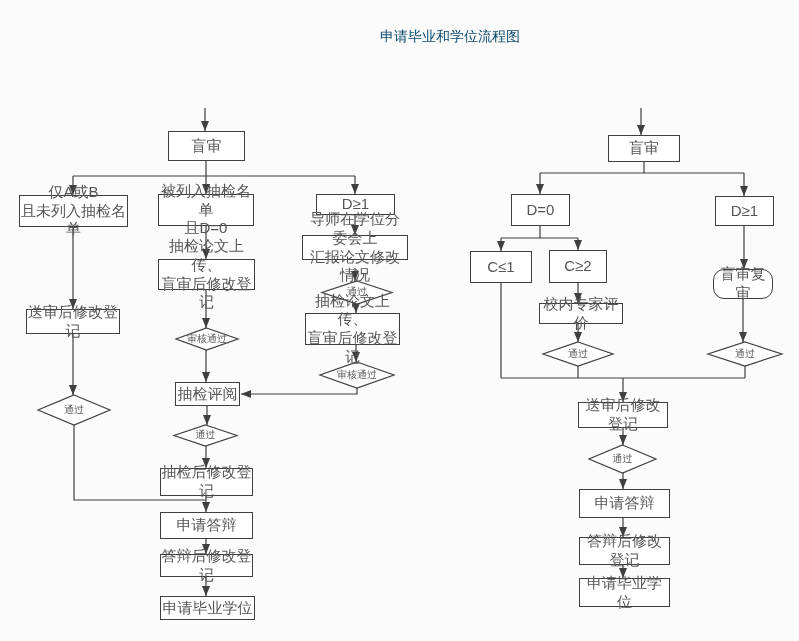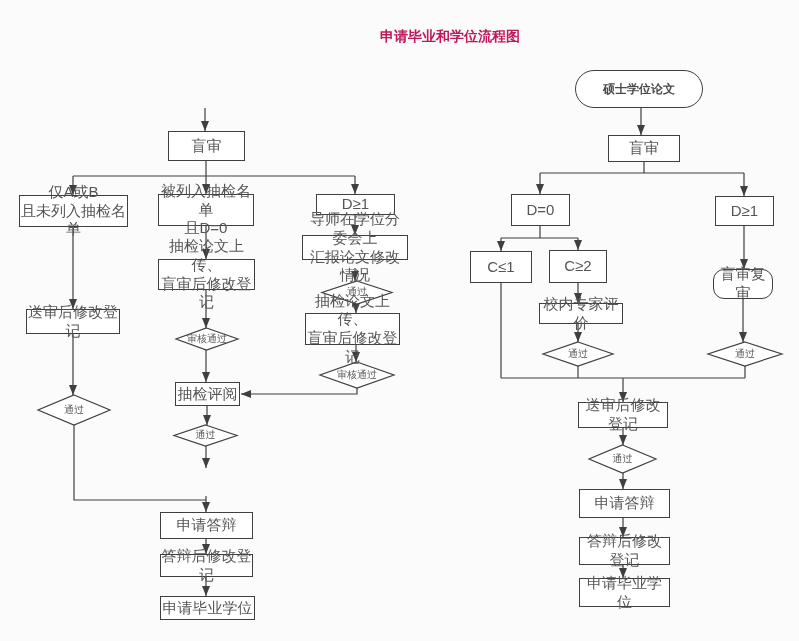--- a/index.html
+++ b/index.html
@@ -1,19 +1,19 @@
 <!DOCTYPE html>
 <html><head>
 <meta charset="utf-8">
 <style>
   html,body{margin:0;padding:0;}
   body{background:#fbfbfb;font-family:"Liberation Sans",sans-serif;}
   .canvas{position:relative;width:799px;height:641px;background:#fbfbfb;overflow:hidden;}
   .title{position:absolute;left:450px;top:28px;transform:translateX(-50%);
-         font-size:14px;font-weight:bold;color:#be185d;white-space:nowrap;text-align:center;}
+         font-size:14px;font-weight:normal;color:#0c4a6e;white-space:nowrap;text-align:center;}
   .node{position:absolute;box-sizing:border-box;display:flex;align-items:center;justify-content:center;
         text-align:center;color:#555;font-size:15px;line-height:1.25;white-space:pre-line;}
   .box{background:#ffffff;border:1px solid #3f3f3f;}
   .pill{background:#ffffff;border:1px solid #3f3f3f;border-radius:19px;font-weight:bold;font-size:12px;color:#4a4a4a;}
   .dlabel{background:transparent;border:none;font-size:10px;color:#555;}
   svg.wires{position:absolute;left:0;top:0;width:799px;height:641px;}
   svg.wires path.w{fill:none;stroke:#3f3f3f;stroke-width:1.2;}
   svg.wires polygon.d{fill:#ffffff;stroke:#3f3f3f;stroke-width:1.2;}
 </style>
 </head>
@@ -92,31 +92,31 @@
   <div class="node box" style="left:158px;top:194px;width:96px;height:32px;">被列入抽检名单
 且D=0</div>
   <div class="node box" style="left:316px;top:194px;width:79px;height:21px;">D≥1</div>
   <div class="node box" style="left:26px;top:309px;width:94px;height:25px;">送审后修改登记</div>
   <div class="node dlabel" style="left:38px;top:395px;width:72px;height:30px;">通过</div>
   <div class="node box" style="left:158px;top:259px;width:97px;height:31px;">抽检论文上传、
 盲审后修改登记</div>
   <div class="node dlabel" style="left:176px;top:328px;width:62px;height:22px;">审核通过</div>
   <div class="node box" style="left:175px;top:382px;width:65px;height:24px;">抽检评阅</div>
   <div class="node dlabel" style="left:174px;top:425px;width:63px;height:21px;">通过</div>
+  <div class="node box" style="left:160px;top:468px;width:93px;height:28px;">抽检后修改登记</div>
   <div class="node box" style="left:160px;top:512px;width:93px;height:27px;">申请答辩</div>
   <div class="node box" style="left:160px;top:554px;width:93px;height:23px;">答辩后修改登记</div>
   <div class="node box" style="left:160px;top:596px;width:95px;height:24px;">申请毕业学位</div>
   <div class="node box" style="left:302px;top:235px;width:106px;height:25px;">导师在学位分委会上
 汇报论文修改情况</div>
   <div class="node dlabel" style="left:322px;top:281px;width:70px;height:23px;">通过</div>
   <div class="node box" style="left:305px;top:313px;width:95px;height:32px;">抽检论文上传、
 盲审后修改登记</div>
   <div class="node dlabel" style="left:320px;top:362px;width:74px;height:26px;">审核通过</div>
 
-  <div class="node pill" style="left:575px;top:70px;width:128px;height:38px;">硕士学位论文</div>
   <div class="node box" style="left:608px;top:135px;width:72px;height:27px;">盲审</div>
   <div class="node box" style="left:511px;top:194px;width:59px;height:32px;">D=0</div>
   <div class="node box" style="left:715px;top:196px;width:59px;height:30px;">D≥1</div>
   <div class="node box" style="left:470px;top:251px;width:62px;height:32px;">C≤1</div>
   <div class="node box" style="left:549px;top:250px;width:58px;height:33px;">C≥2</div>
   <div class="node box" style="left:539px;top:303px;width:84px;height:21px;">校内专家评价</div>
   <div class="node dlabel" style="left:543px;top:342px;width:70px;height:24px;">通过</div>
   <div class="node box" style="left:713px;top:269px;width:60px;height:30px;border-radius:11px;">盲审复审</div>
   <div class="node dlabel" style="left:708px;top:342px;width:74px;height:24px;">通过</div>
   <div class="node box" style="left:578px;top:402px;width:90px;height:26px;">送审后修改登记</div>

